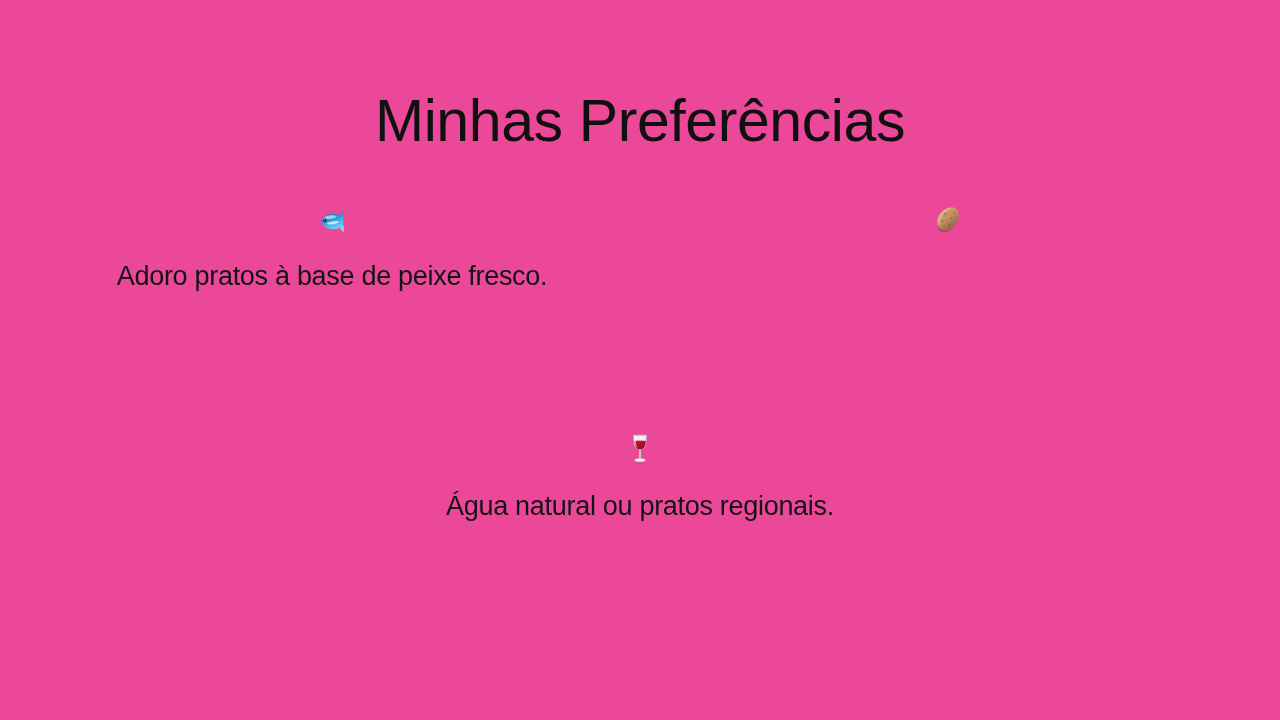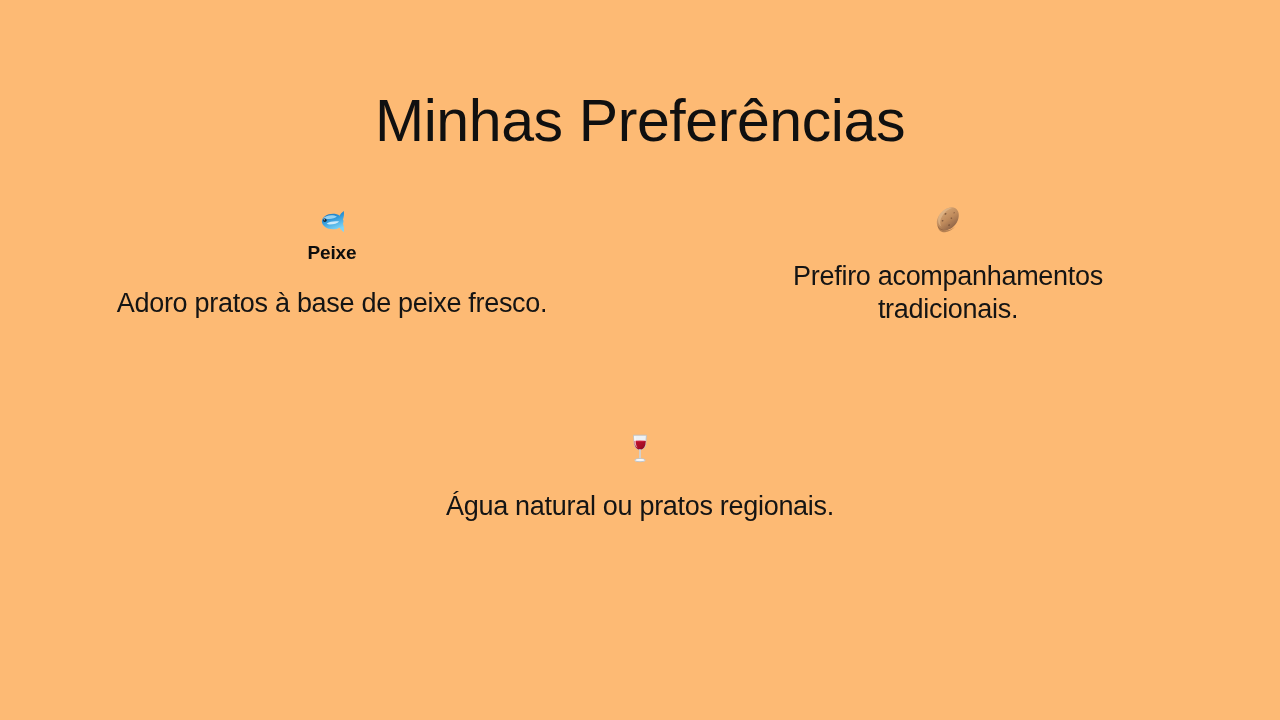--- a/index.html
+++ b/index.html
@@ -13,21 +13,21 @@
     background: #ffffff;
     font-family: "Liberation Sans", sans-serif;
     color: #111111;
     overflow: hidden;
     position: relative;
   }
 
   .slide {
     position: absolute;
     inset: 0;
-    background: #fdba74;
+    background: #ec4899;
   }
 
   
   .slide-title {
     position: absolute;
     top: 48px;
     left: 0;
     width: 1280px;
     text-align: center;
     font-size: 59px;
@@ -107,21 +107,20 @@
               <stop offset="100%" stop-color="#7fd6f7"></stop>
             </linearGradient>
           </defs>
           <path d="M30.5 9.5c-2.2 1.6-3.6 3.4-4.4 5 -1.9-1.3-4.4-2-7-2 -6.5 0-11.8 3.7-11.8 8.2 0 4.5 5.3 8.2 11.8 8.2 2.6 0 5.1-0.7 7-2 0.8 1.6 2.2 3.4 4.4 5 0.5-3.2 0.1-6.4-0.9-8.9 0.4-0.7 0.6-1.5 0.6-2.3 0-0.8-0.2-1.6-0.6-2.3 1-2.5 1.4-5.7 0.9-8.9z" fill="url(#fishGrad)"></path>
           <path d="M8.3 17.5c1.9-2.1 5.2-3.5 9-3.5 2.2 0 4.2 0.5 5.9 1.3 -1.7 1.6-4.8 2.7-8.4 2.7 -2.5 0-4.8-0.2-6.5-0.5z" fill="#bfe9fb" opacity="0.75"></path>
           <path d="M12.4 22.8c2.4-1.4 5.9-2.3 9.8-2.3 1.2 0 2.3 0.1 3.4 0.2 -1.8 1.9-5.6 3.2-10 3.2 -1.2 0-2.3-0.4-3.2-1.1z" fill="#e6f6fd" opacity="0.85"></path>
           <circle cx="10.4" cy="19.4" r="1.9" fill="#10293d"></circle>
           <circle cx="9.8" cy="18.8" r="0.6" fill="#ffffff"></circle>
         </svg>
       </span>
-      <div class="card-heading">Peixe</div>
       <div class="card-body">Adoro pratos à base de peixe fresco.</div>
     </div>
 
     <div class="card card-2">
       <span class="card-emoji">
         <svg class="emoji-svg" viewBox="0 0 36 36" aria-hidden="true">
           <defs>
             <linearGradient id="potatoGrad" x1="0.15" y1="0" x2="0.85" y2="1">
               <stop offset="0%" stop-color="#dcae7c"></stop>
               <stop offset="52%" stop-color="#c08b5c"></stop>
@@ -131,21 +130,20 @@
           <path d="M25.9 6.6c3.6 2.4 4.6 7.6 2.4 13.1 -2.3 5.7-7.5 9.9-12.9 10.3 -5.3 0.4-9-2.8-9.2-7.6 -0.2-4.7 3-10.4 7.8-13.8 4.4-3.2 8.6-3.9 11.9-2z" fill="url(#potatoGrad)"></path>
           <path d="M13.5 8.8c3.1-2.1 6.2-3 8.8-2.5 -1.6 0.4-3.4 1.3-5.1 2.6 -4.6 3.4-7.6 8.8-7.4 13.3 0.1 1.6 0.6 2.9 1.4 3.9 -2.3-1.1-3.6-3.4-3.7-6.4 -0.2-4.3 2.5-8.8 6-11z" fill="#e8c195" opacity="0.55"></path>
           <path d="M7.1 24.5c1.4 3.6 5 5.7 9.8 5.4 3.1-0.2 6.2-1.7 8.7-4 -2.3 3.2-6.4 5.7-10.7 6 -4.5 0.3-7.6-2.2-7.8-7.4z" fill="#6b4630" opacity="0.5"></path>
           <ellipse cx="15.4" cy="12.6" rx="1.1" ry="0.8" transform="rotate(-28 15.4 12.6)" fill="#6b4630" opacity="0.8"></ellipse>
           <ellipse cx="21.6" cy="17.2" rx="0.9" ry="0.7" transform="rotate(-20 21.6 17.2)" fill="#6b4630" opacity="0.75"></ellipse>
           <ellipse cx="12.3" cy="19.8" rx="1" ry="0.75" transform="rotate(-15 12.3 19.8)" fill="#6b4630" opacity="0.7"></ellipse>
           <ellipse cx="19.1" cy="24.4" rx="0.9" ry="0.7" transform="rotate(-10 19.1 24.4)" fill="#5a3a27" opacity="0.7"></ellipse>
           <ellipse cx="24.5" cy="11.4" rx="0.8" ry="0.6" transform="rotate(-32 24.5 11.4)" fill="#6b4630" opacity="0.6"></ellipse>
         </svg>
       </span>
-      <div class="card-body">Prefiro acompanhamentos tradicionais.</div>
     </div>
 
     <div class="card card-3">
       <span class="card-emoji">
         <svg class="emoji-svg" viewBox="0 0 36 36" aria-hidden="true">
           <defs>
             <linearGradient id="wineGrad" x1="0" y1="0" x2="1" y2="1">
               <stop offset="0%" stop-color="#c3122f"></stop>
               <stop offset="60%" stop-color="#a70d26"></stop>
               <stop offset="100%" stop-color="#7d0718"></stop>

